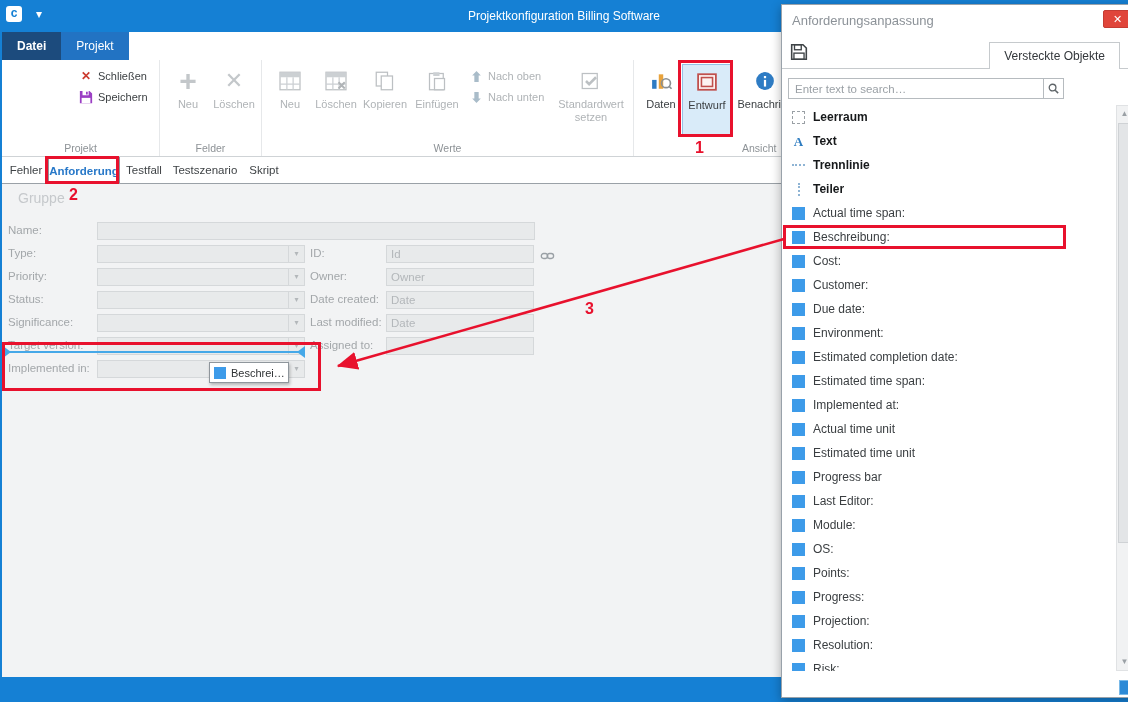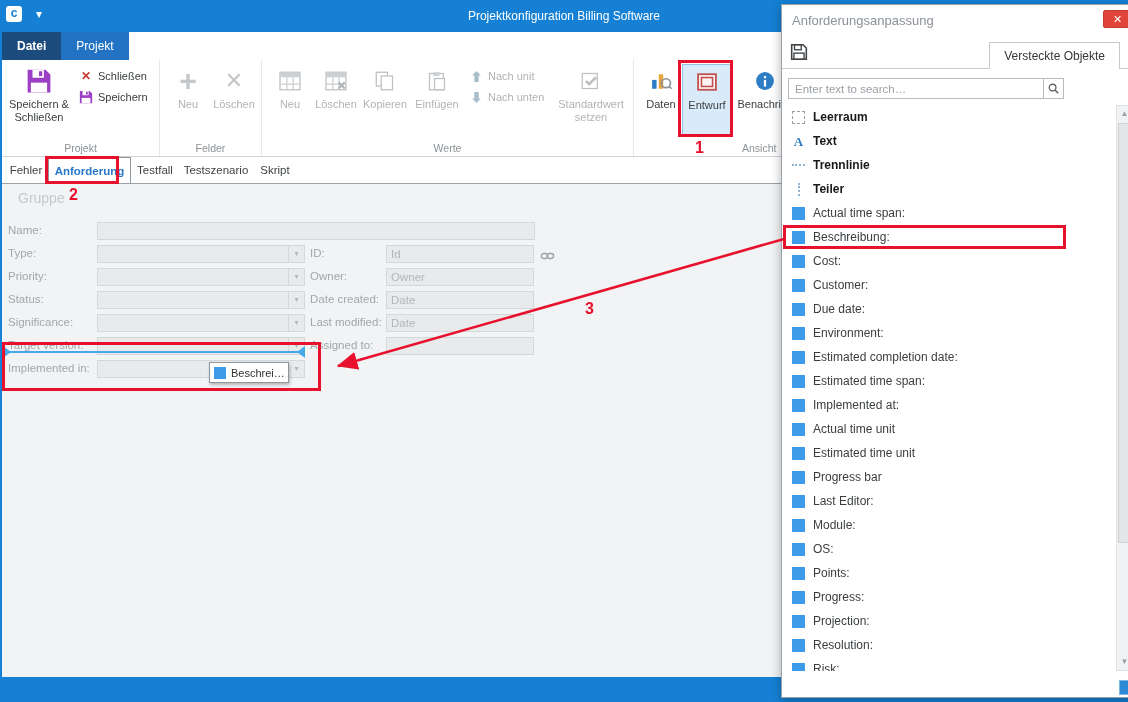--- a/index.html
+++ b/index.html
@@ -105,31 +105,20 @@
   </div>
 
   <div class="tabsrow">
     <div class="rtab file">Datei</div>
     <div class="rtab sel">Projekt</div>
   </div>
 
   <div class="ribbon">
 
     <div class="rgroup" style="left:0;width:158px">
-      <div class="rbtn-large" style="left:4px;width:66px">
-        <span class="ricon">
-          <svg width="26" height="26" viewBox="0 0 16 16">
-              <path fill="#9b3fc4" d="M1 1h11l3 3v11H1z"></path>
-              <path fill="#fff" d="M4 1h7v5H4z"></path>
-              <path fill="#9b3fc4" d="M8 2h2v3H8z"></path>
-              <path fill="#fff" d="M3 9h10v6H3z"></path>
-            </svg>
-        </span>
-        <span class="rlabel">Speichern &amp; Schließen</span>
-      </div>
       <div class="rbtn-small" style="left:76px;top:6px">
         <span class="sicon redx">✕</span>
         <span class="txt">Schließen</span>
       </div>
       <div class="rbtn-small" style="left:76px;top:27px">
         <span class="sicon">
           <svg width="14" height="14" viewBox="0 0 16 16">
               <path fill="#9b3fc4" d="M1 1h11l3 3v11H1z"></path>
               <path fill="#fff" d="M4 1h7v5H4z"></path>
               <path fill="#9b3fc4" d="M8 2h2v3H8z"></path>
@@ -193,21 +182,21 @@
             </svg>
         </span>
         <span class="rlabel">Einfügen</span>
       </div>
       <div class="rbtn-small dis" style="left:206px;top:6px">
         <span class="sicon">
           <svg width="13" height="13" viewBox="0 0 12 12">
               <path fill="#a9bcc9" d="M6 1l4 4H8v6H4V5H2z"></path>
             </svg>
         </span>
-        <span class="txt">Nach unit</span>
+        <span class="txt">Nach oben</span>
       </div>
       <div class="rbtn-small dis" style="left:206px;top:27px">
         <span class="sicon">
           <svg width="13" height="13" viewBox="0 0 12 12">
               <path fill="#a9bcc9" d="M6 11L2 7h2V1h4v6h2z"></path>
             </svg>
         </span>
         <span class="txt">Nach unten</span>
       </div>
       <div class="rbtn-large dis" style="left:290px;width:78px">
@@ -252,21 +241,21 @@
             </svg>
         </span>
         <span class="rlabel">Benachrich</span>
       </div>
       <div class="rcaption cut">Ansicht</div>
     </div>
   </div>
 
   <div class="doctabs">
     <div class="dtab" style="width:44px">Fehler</div>
-    <div class="dtab sel" style="width:83px">Anforderung</div>
+    <div class="dtab sel" style="width:72px">Anforderung</div>
     <div class="dtab" style="width:48px">Testfall</div>
     <div class="dtab" style="width:74px">Testszenario</div>
     <div class="dtab" style="width:44px">Skript</div>
   </div>
 
   <div class="surface">
     <div class="gcaption">Gruppe</div>
 
     <span class="flabel" style="left:6px;top:40px">Name:</span>
     <div class="feditor" style="left:95px;top:38px;width:438px"></div>

